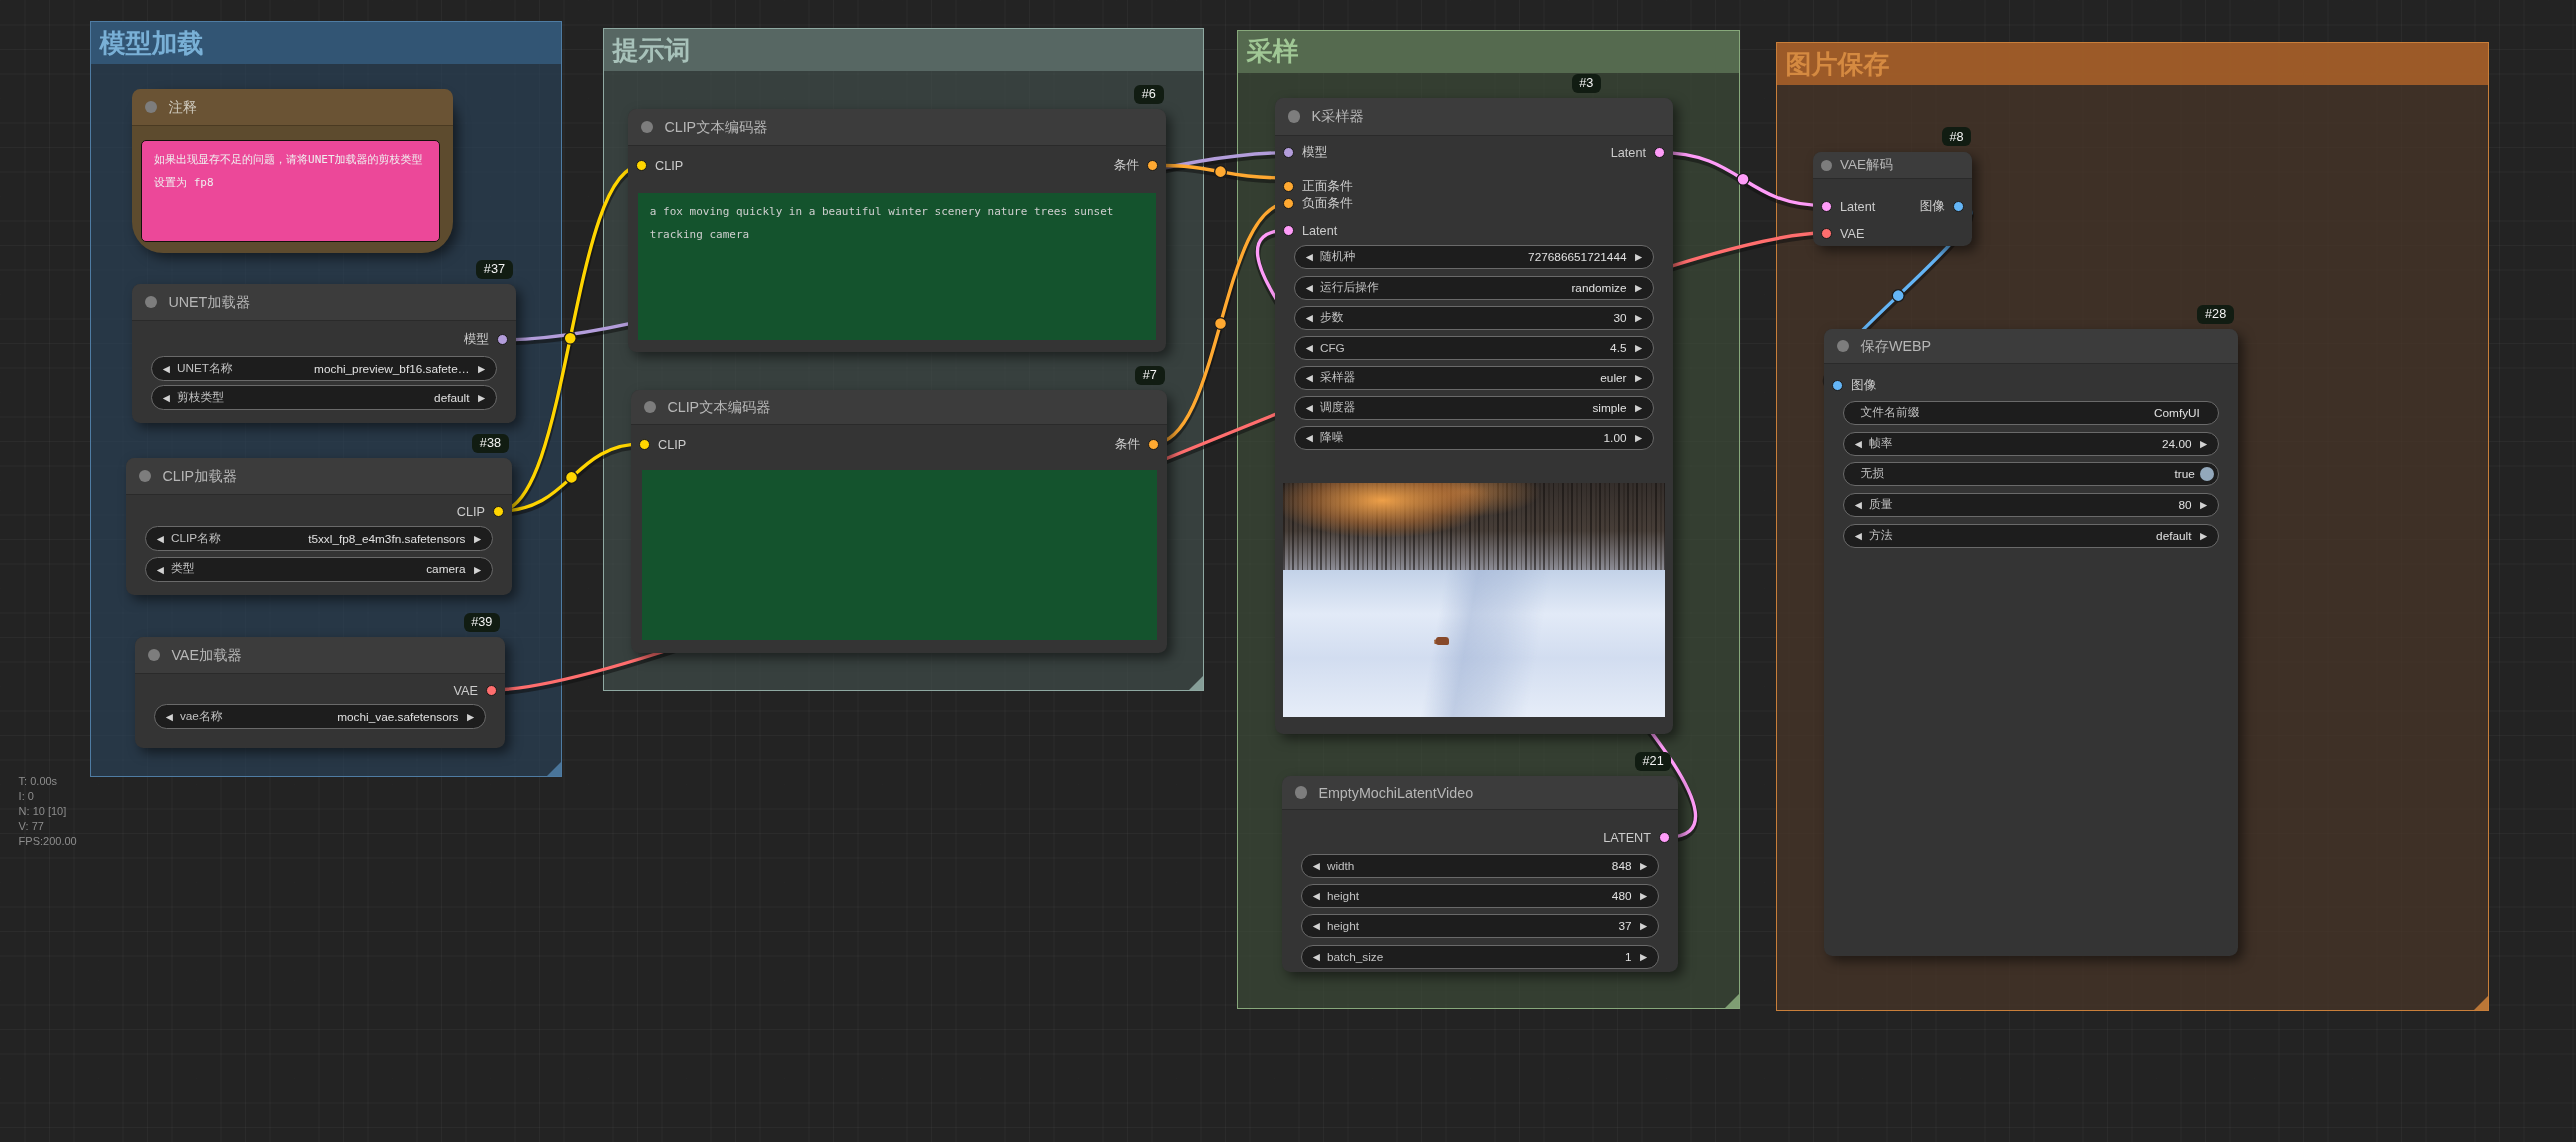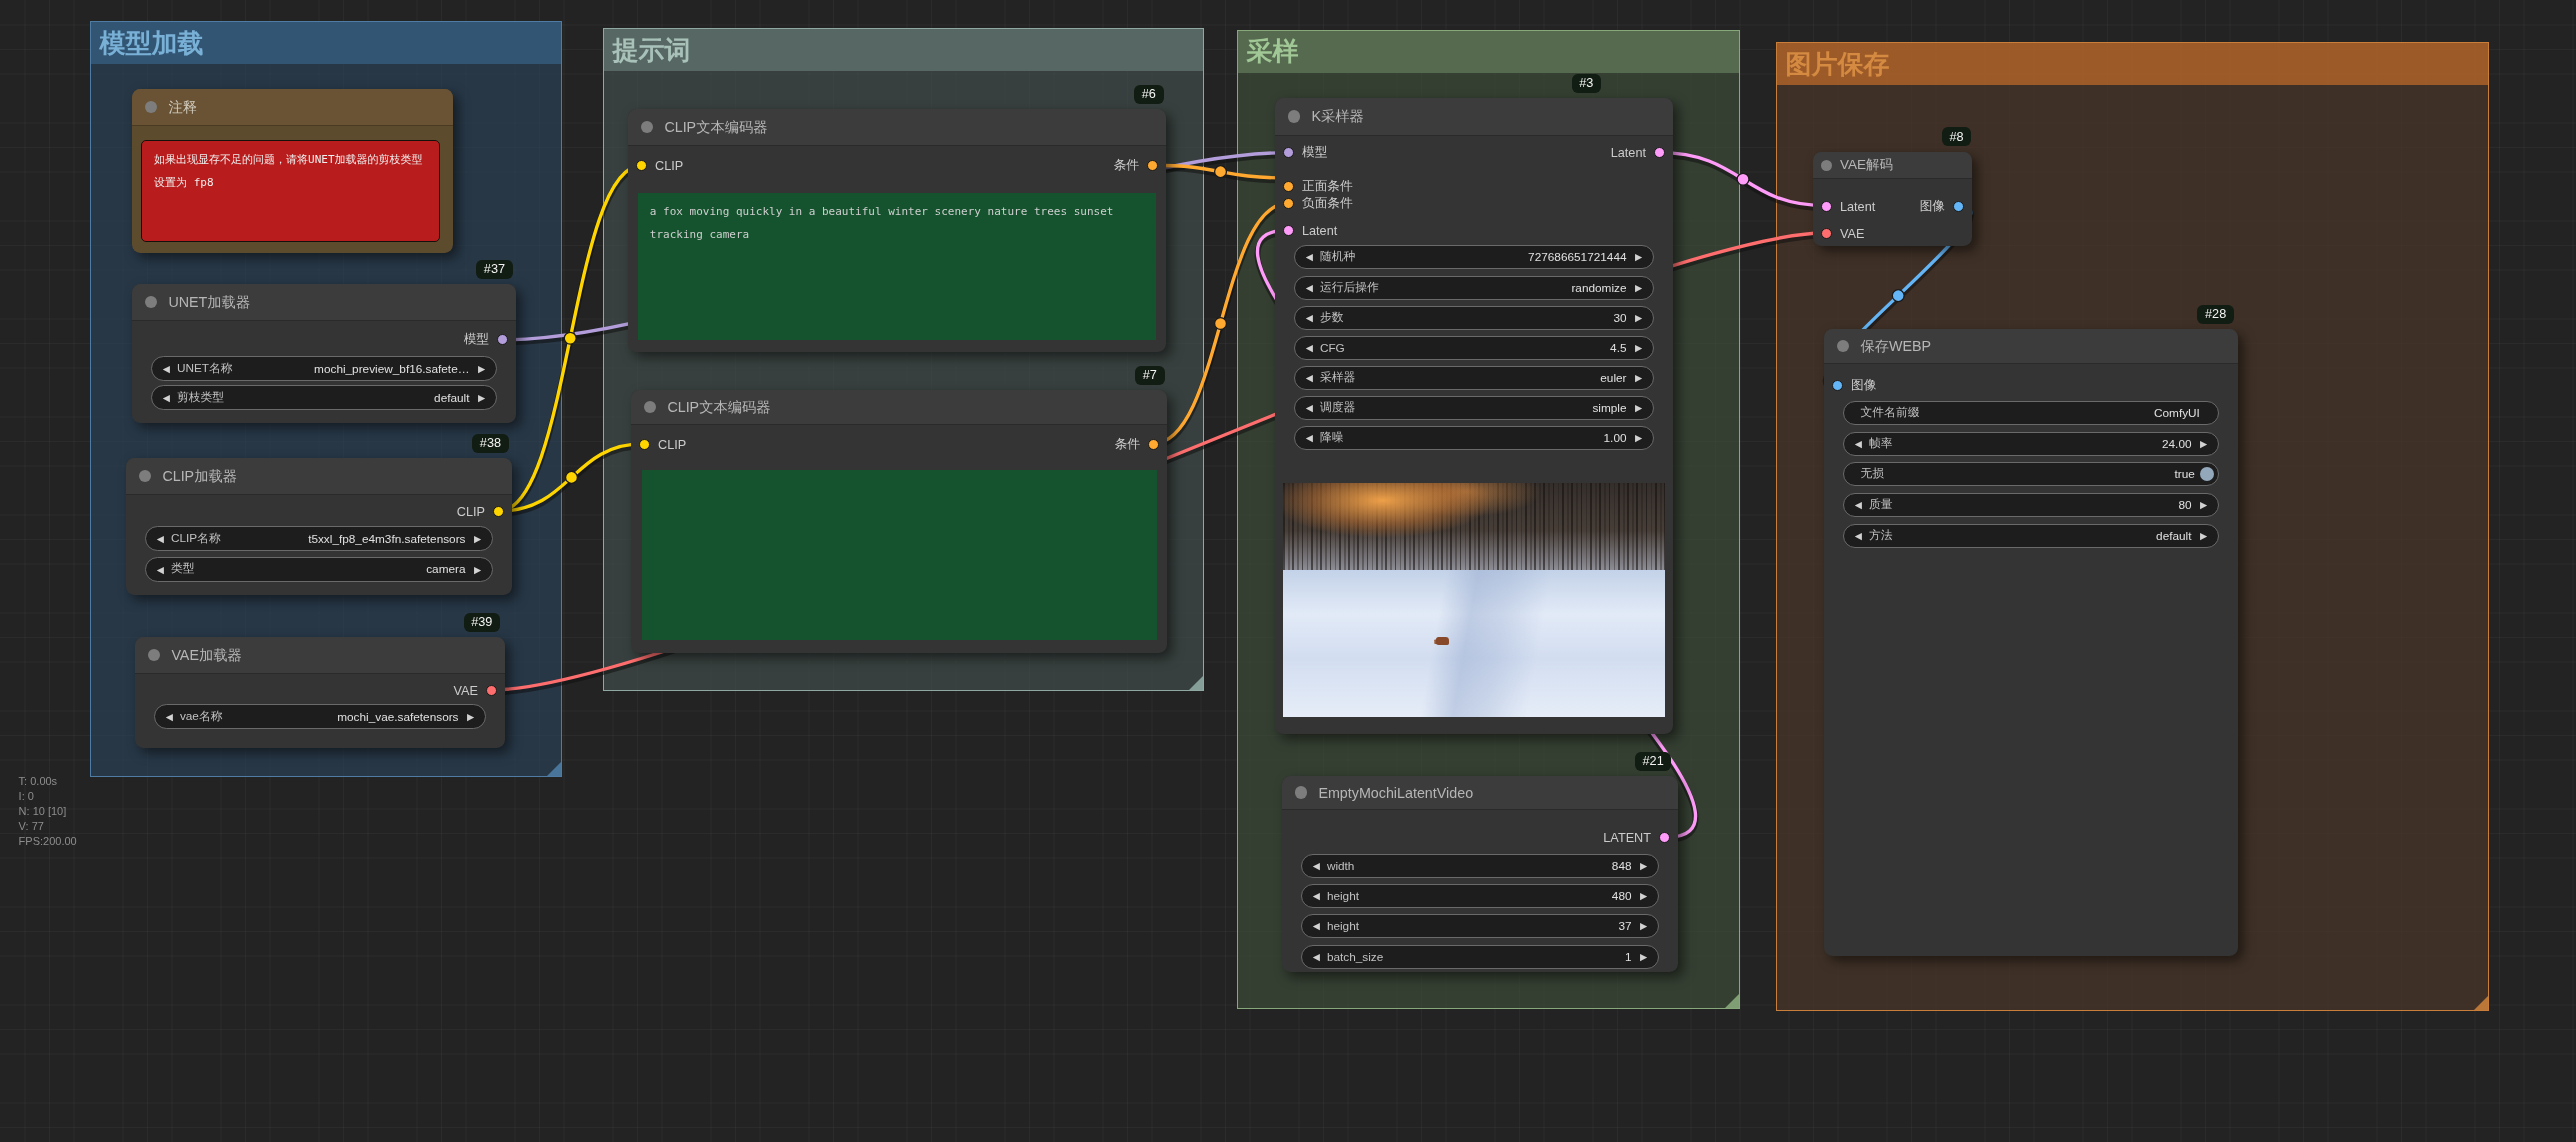--- a/index.html
+++ b/index.html
@@ -38,21 +38,21 @@
   .widget{position:absolute;left:18.6px;right:18.6px;height:23.6px;background:#1d1d1d;
     border:0.8px solid #6a6a6a;border-radius:12.7px;display:flex;align-items:center;
     font-size:11.8px;color:#c2c2c2;padding:0 7.6px;}
   .arr{color:#d2d2d2;font-size:9.3px;width:14.3px;text-align:center;flex:none;}
   .wlabel{margin-left:3.4px;white-space:nowrap;}
   .wvalue{margin-left:auto;margin-right:5px;color:#e0e0e0;white-space:nowrap;}
   .toggle{width:14.3px;height:14.3px;border-radius:50%;background:#93a8bb;margin-right:-1.7px;flex:none;}
   .textarea{position:absolute;background:#14532d;color:#cfcfcf;
     font-family:"DejaVu Sans Mono",monospace;font-size:11px;line-height:23.6px;
     padding:6.7px 11.8px;overflow:hidden;}
-  .note-body .textarea{background:#b91c1c;border:0.8px solid #14110c;border-radius:5px;
+  .note-body .textarea{background:#ec4899;border:0.8px solid #14110c;border-radius:5px;
     color:#efefef;line-height:23px;}
   
   .preview-img{position:absolute;overflow:hidden;}
   .pi-top{position:absolute;left:0;right:0;top:0;height:37%;
     background:
       radial-gradient(ellipse 40% 60% at 26% 20%, rgba(248,166,74,.95), rgba(214,126,52,.45) 45%, transparent 72%),
       radial-gradient(ellipse 30% 45% at 48% 10%, rgba(235,150,70,.55), transparent 65%),
       repeating-linear-gradient(90deg, rgba(18,14,12,.55) 0 1.7px, transparent 1.7px 5px, rgba(30,24,20,.35) 5px 6.7px, transparent 6.7px 9.3px),
       linear-gradient(180deg,#342e2b 0%,#473e38 55%,#8d8d96 100%);}
   .pi-bottom{position:absolute;left:0;right:0;top:37%;bottom:0;
@@ -113,21 +113,21 @@
     <path d="M 1967 181 C 2066.5 181, 2066.5 244, 2166 244" fill="none" stroke="#FF9CF9" stroke-width="4"></path>
     <circle cx="2066.5" cy="212.5" r="7" fill="#FF9CF9" stroke="#1a1a1a" stroke-width="1.5"></circle>
     <path d="M 1974 996 C 2197.5 996, 1303.5 276, 1527 276" fill="none" stroke="#101010" stroke-width="7" stroke-opacity="0.55"></path>
     <path d="M 1974 993 C 2197.5 993, 1303.5 273, 1527 273" fill="none" stroke="#FF9CF9" stroke-width="4"></path>
     <circle cx="1750.5" cy="633" r="7" fill="#FF9CF9" stroke="#1a1a1a" stroke-width="1.5"></circle>
     <path d="M 2323 247 C 2403 247, 2098 460, 2178 460" fill="none" stroke="#101010" stroke-width="7" stroke-opacity="0.55"></path>
     <path d="M 2323 244 C 2403 244, 2098 457, 2178 457" fill="none" stroke="#64B5F6" stroke-width="4"></path>
     <circle cx="2250.5" cy="350.5" r="7" fill="#64B5F6" stroke="#1a1a1a" stroke-width="1.5"></circle>
   </svg>
 
-<div class="node note-body" style="left:132px;top:89px;width:321px;height:164px;background:#5d4b2e;">
+<div class="node note-body" style="left:132px;top:89px;width:321px;height:164px;background:#5d4b2e;border-radius:31px;">
   <div class="node-header" style="background:#6a5334;border-bottom-color:#4a3a22;">
     <span class="collapse-dot"></span>
     <span class="node-title" style="color:#cfcabe;">注释</span>
   </div>
   <div class="textarea" style="left:9.3px;top:51px;right:12.7px;bottom:11px;">如果出现显存不足的问题，请将UNET加载器的剪枝类型设置为 fp8</div>
 </div>
 
 <div class="node" style="left:132px;top:284px;width:384px;height:139px;">
   <div class="badge" style="right:3.4px;">#37</div>
   <div class="node-header">

